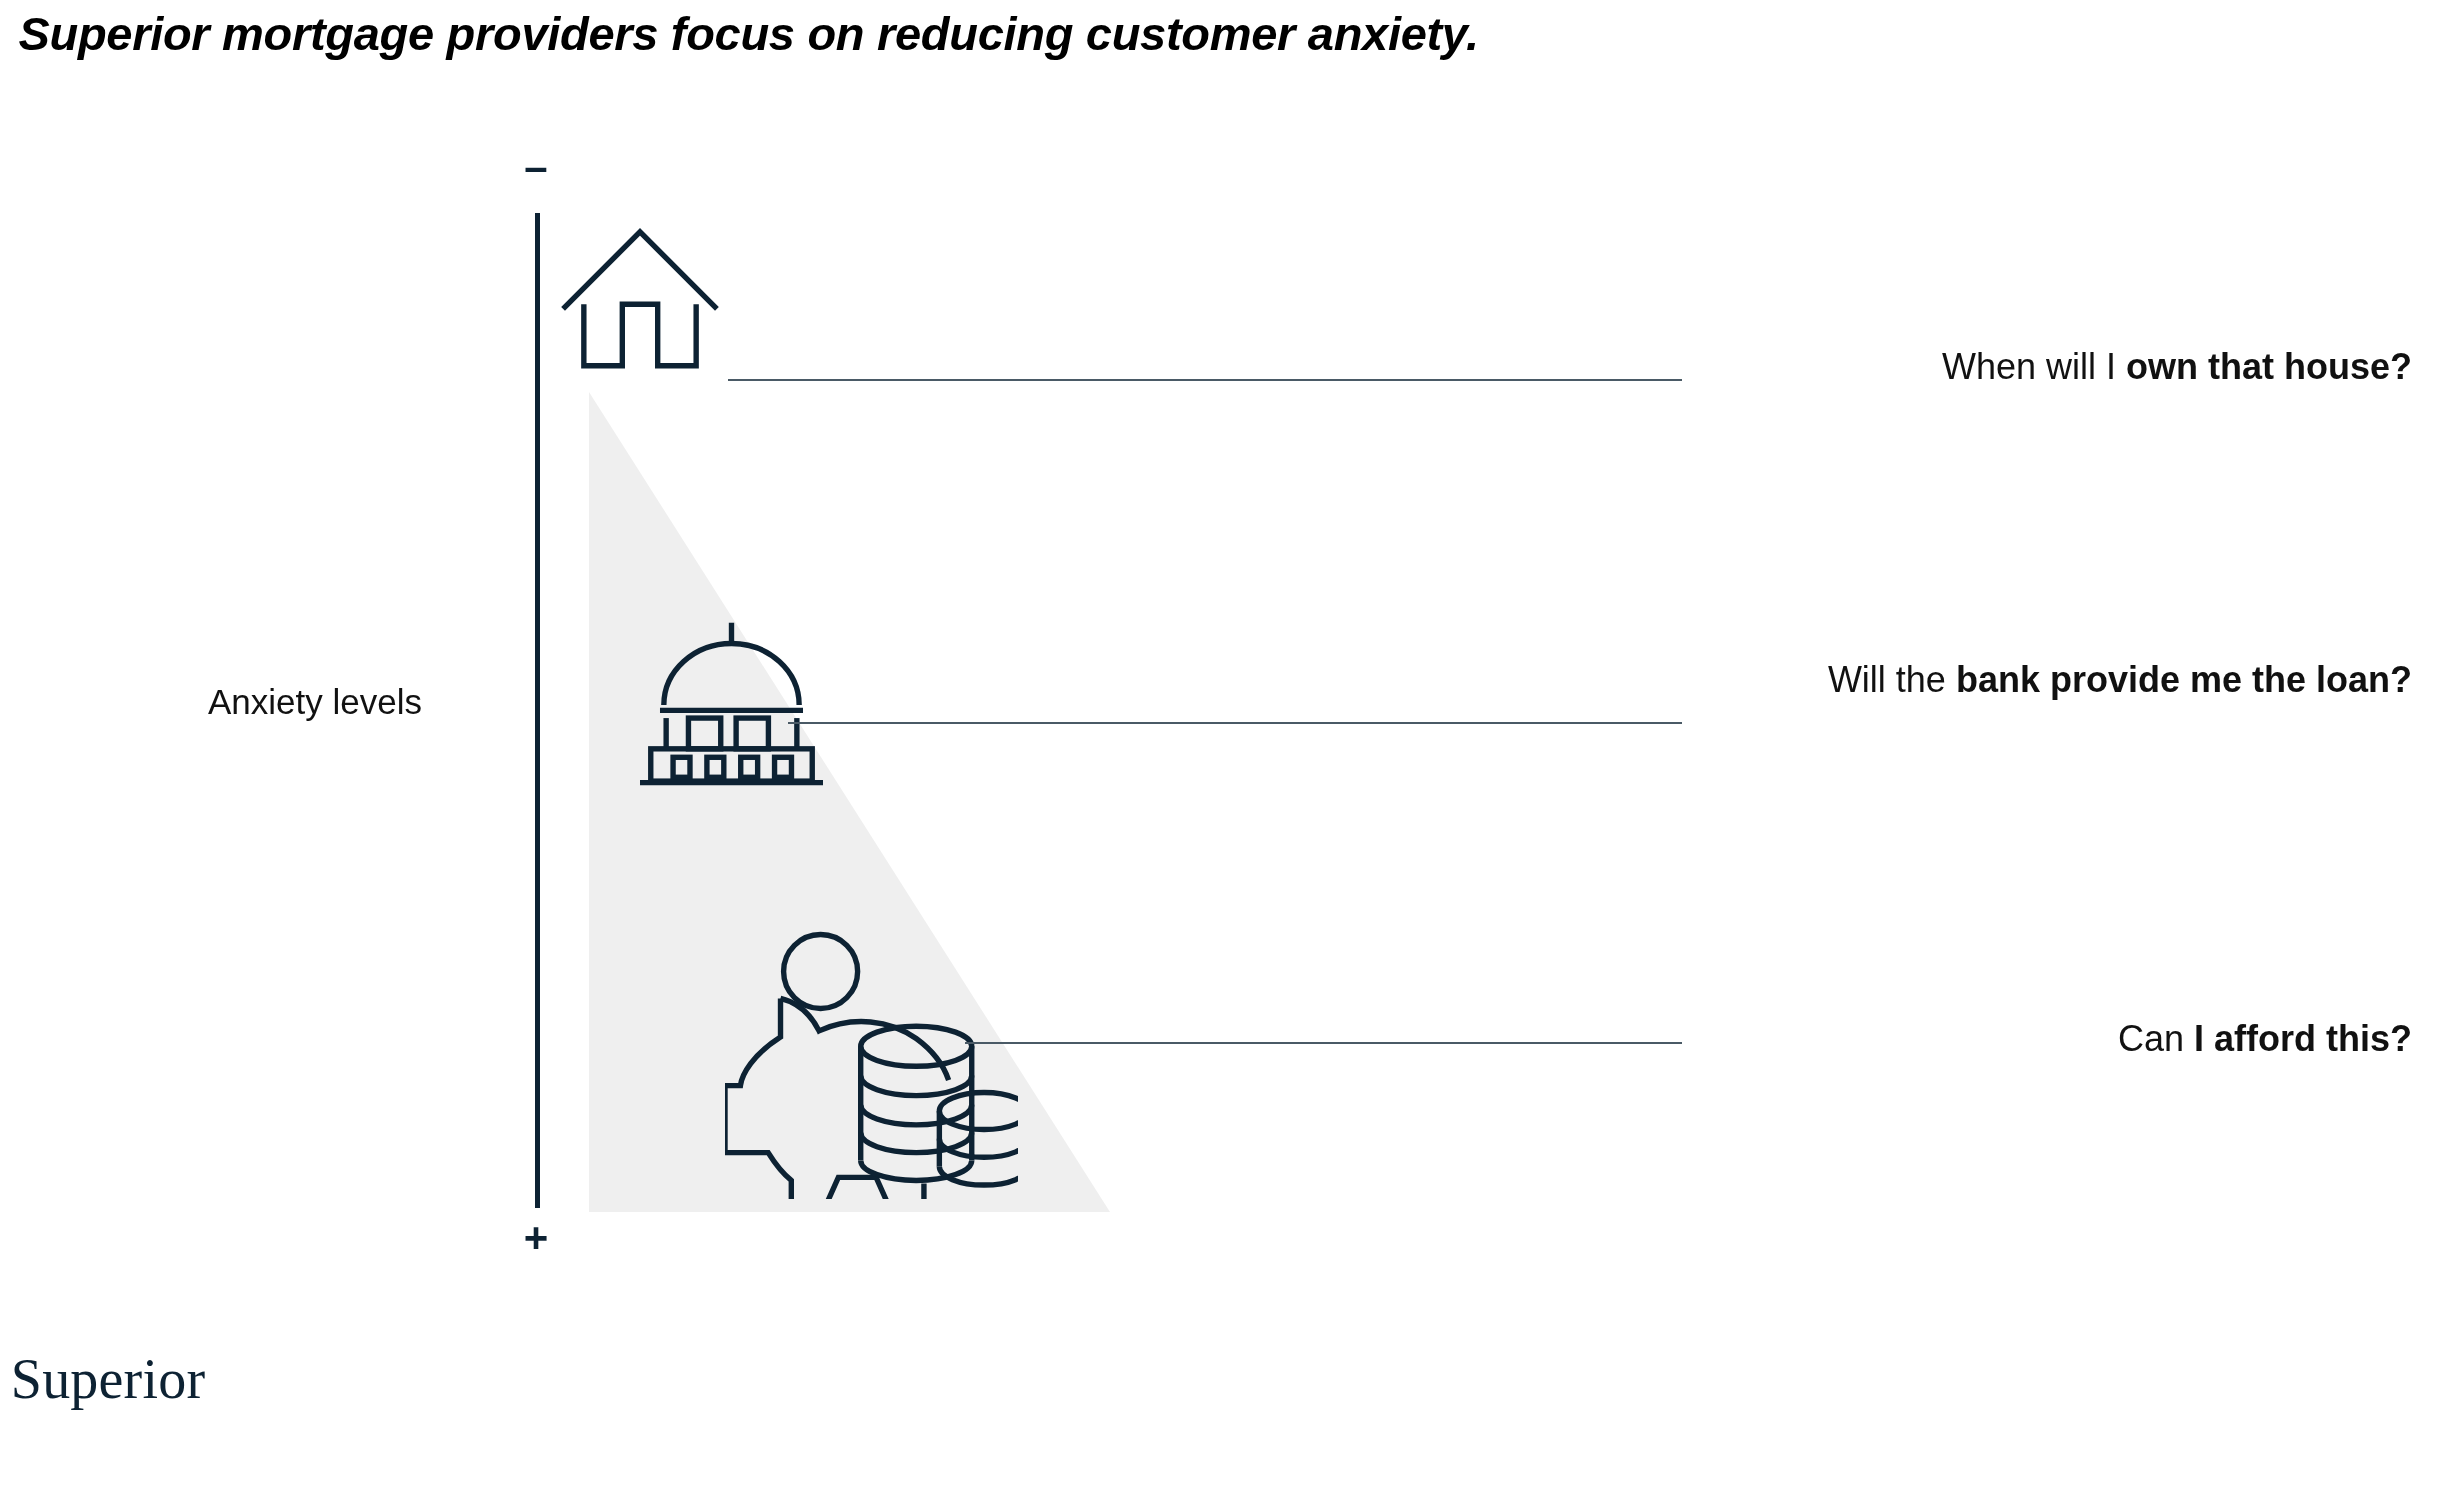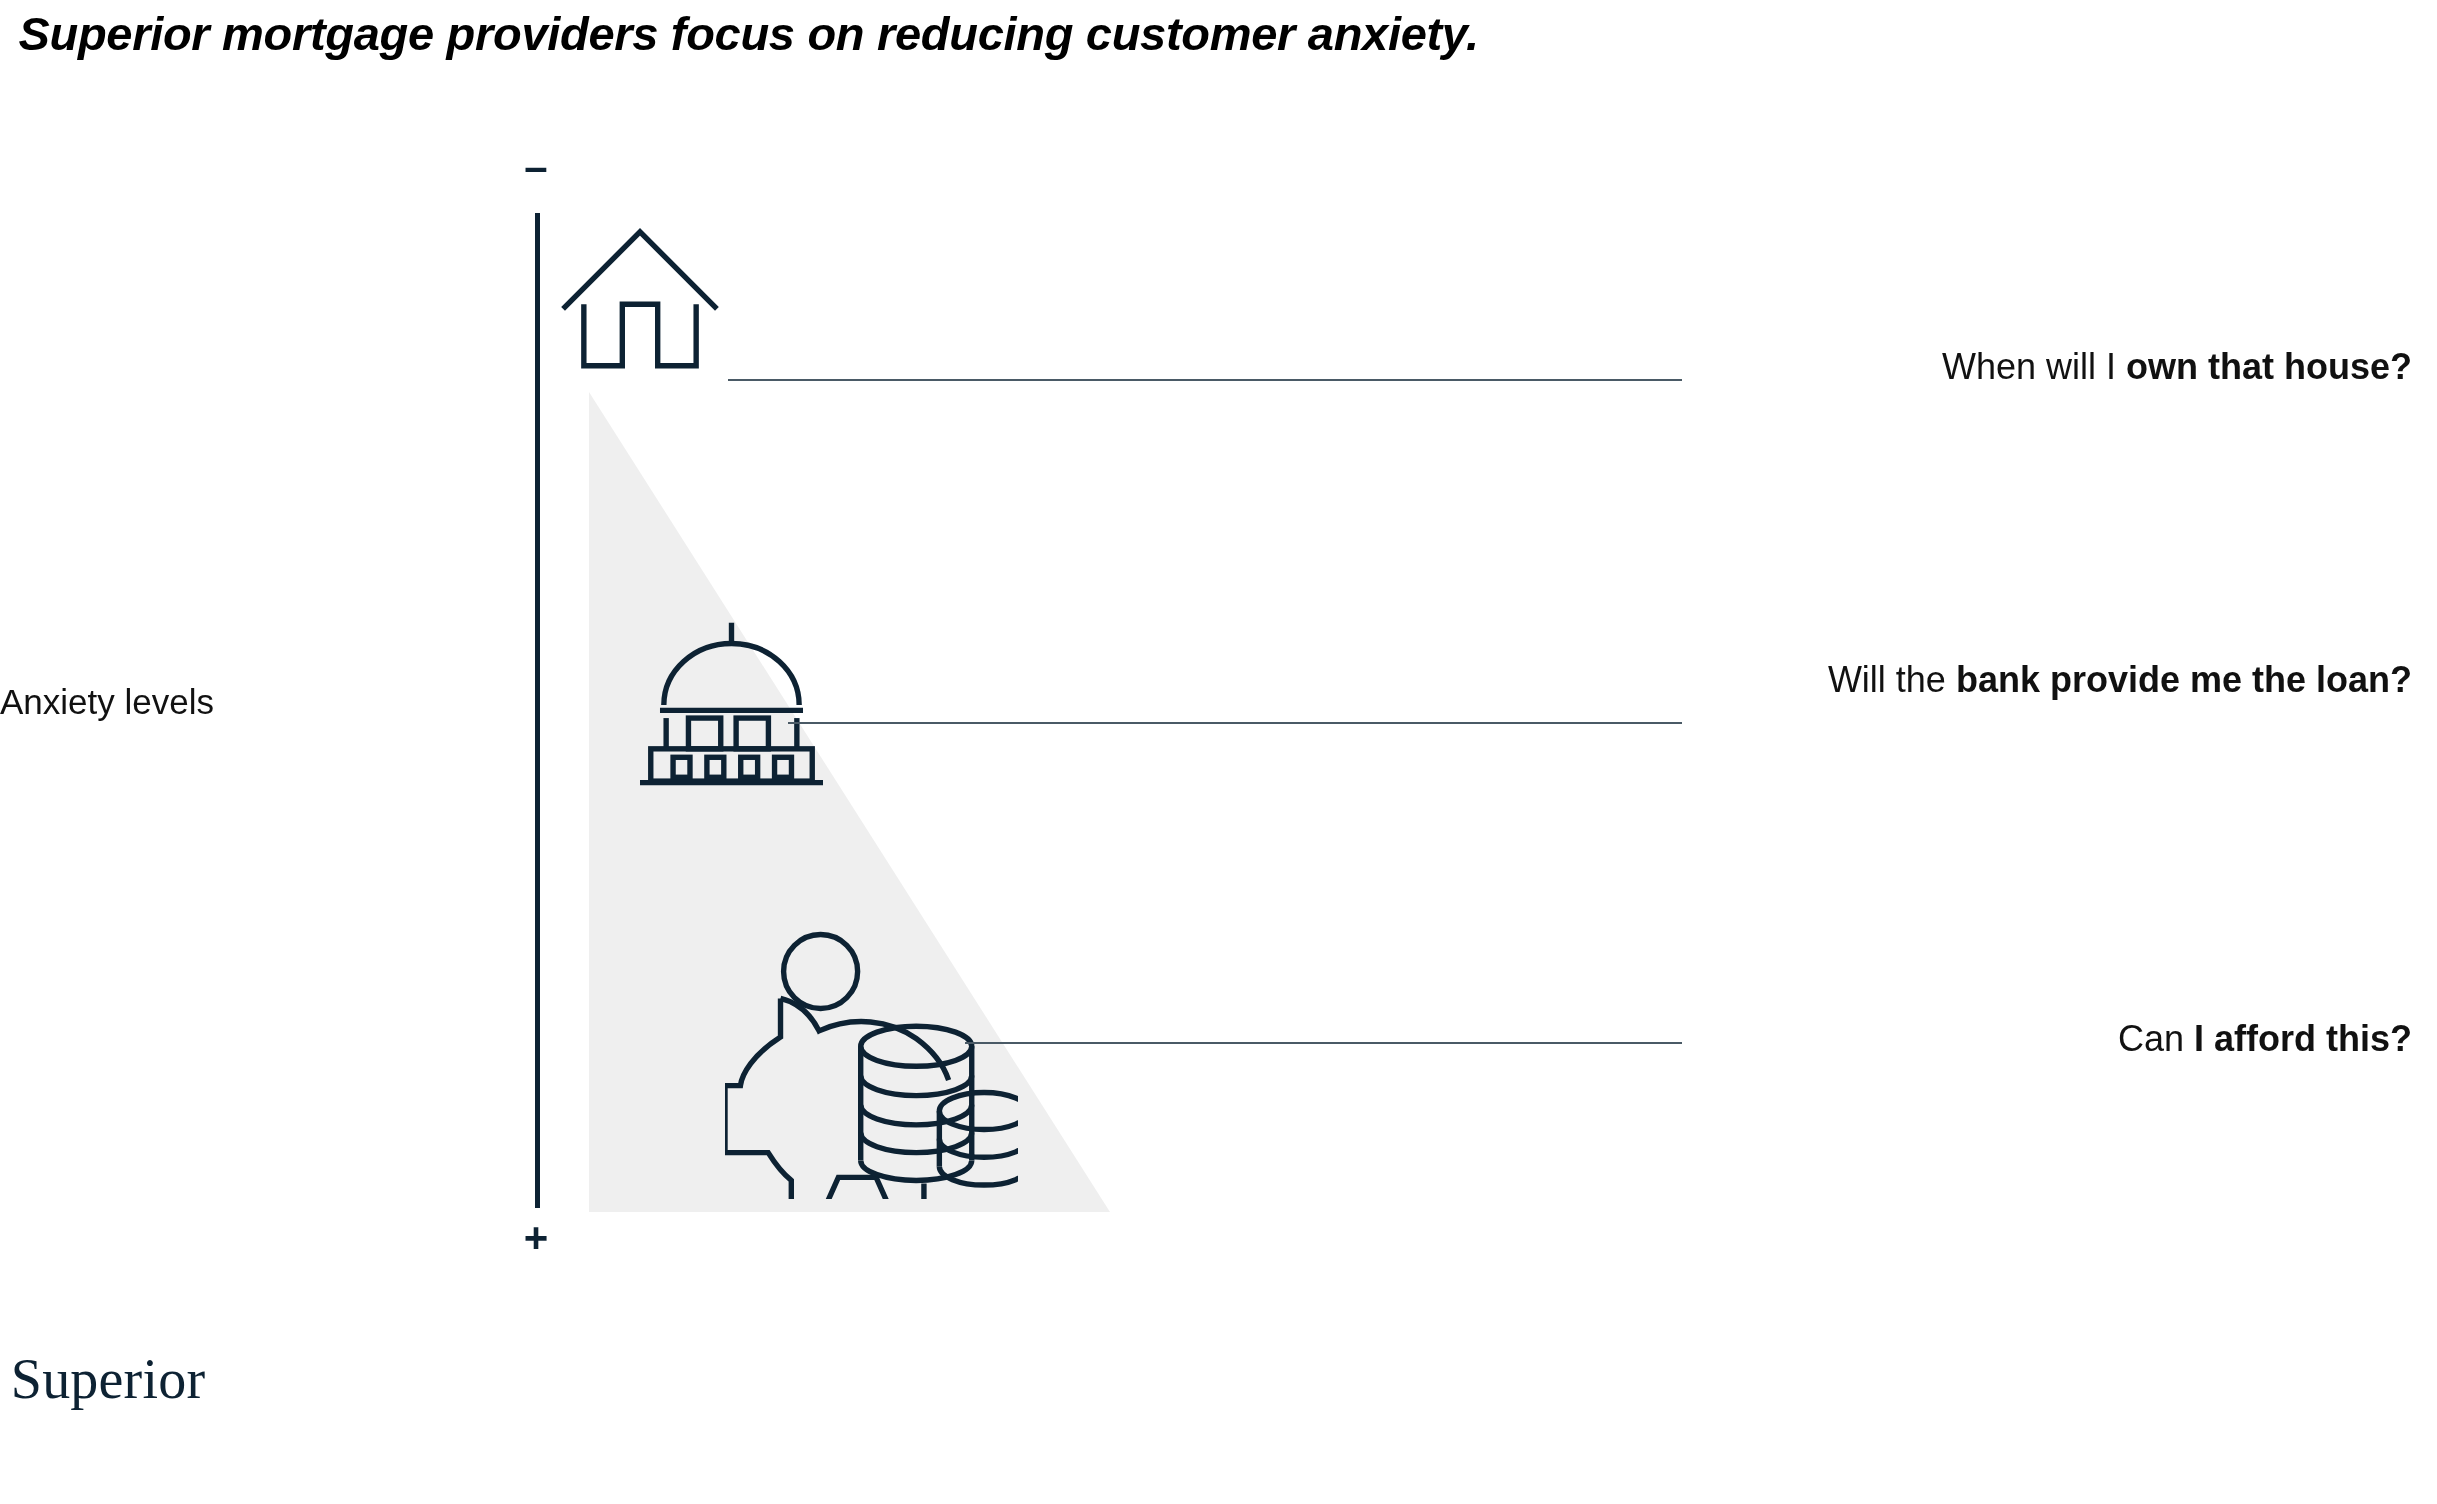--- a/index.html
+++ b/index.html
@@ -78,20 +78,21 @@
     font-weight: bold;
     line-height: 1;
     color: #0d2233;
   }
 
   #axis-title {
     position: absolute;
     left: 0px;
     top: 682px;
     width: 422px;
+    text-align: right;
     font-size: 35px;
     color: #111111;
     white-space: nowrap;
   }
 
   
   .icon-svg { position: absolute; }
   #icon-house   { left: 560px; top: 224px;  }
   #icon-bank    { left: 640px; top: 618px;  }
   #icon-piggy   { left: 725px; top: 929px; }

